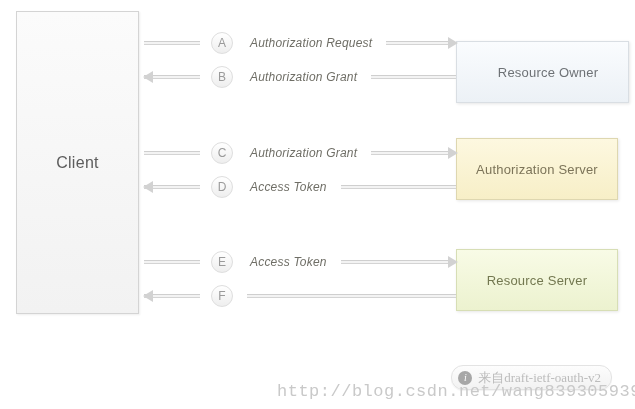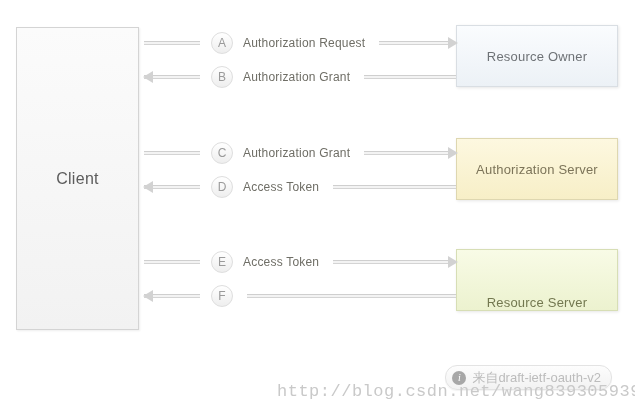--- a/index.html
+++ b/index.html
@@ -3,38 +3,38 @@
 <meta charset="utf-8">
 <style>
   html,body{margin:0;padding:0;background:#ffffff;}
   #canvas{
     position:relative;width:635px;height:409px;overflow:hidden;
     background:#ffffff;font-family:"Liberation Sans",sans-serif;
   }
 
   
   .client-box{
-    position:absolute;left:16px;top:27px;width:121px;height:301px;
+    position:absolute;left:16px;top:11px;width:121px;height:301px;
     border:1px solid #d4d4d4;
     background:linear-gradient(to bottom,#fbfbfb,#f2f2f2);
     box-shadow:1px 1px 2px rgba(0,0,0,0.07);
     display:flex;align-items:center;justify-content:center;
     font-size:16px;color:#5c5c5c;letter-spacing:0.3px;
   }
 
   
   .entity-box{
     position:absolute;left:456px;width:160px;height:60px;
     display:flex;align-items:center;justify-content:center;
     font-size:13px;box-shadow:1px 1px 3px rgba(0,0,0,0.10);
     letter-spacing:0.2px;
   }
-  #entity-0{top:25px;}
+  #entity-0{top:41px;padding-left:11px;}
   #entity-1{top:138px;align-items:center;}
-  #entity-2{top:249px;align-items:flex-end;}
+  #entity-2{top:249px;}
 
   
   .flow-row{
     position:absolute;left:144px;width:312px;height:22px;
     display:flex;align-items:center;
   }
   #row-0{top:32px;} #row-1{top:66px;}
   #row-2{top:142px;} #row-3{top:176px;}
   #row-4{top:251px;} #row-5{top:285px;}
 
@@ -59,38 +59,39 @@
   }
 
   .step-circle{
     flex:none;margin-left:11px;width:20px;height:20px;border-radius:50%;
     border:1px solid #dedede;
     background:linear-gradient(to bottom,#ffffff,#eeeeee);
     color:#9a9a9a;font-size:12px;
     display:flex;align-items:center;justify-content:center;
   }
   .flow-label{
-    margin-left:10px;font-size:12px;color:#6f6e66;white-space:nowrap;
+    margin-left:17px;font-size:12px;color:#6f6e66;white-space:nowrap;
     letter-spacing:0.2px;
+    font-style:italic;
   }
 
   
   .source-badge{
     position:absolute;right:23px;top:365px;height:23px;
     border:1px solid #e3e3e3;border-radius:12px;
     background:linear-gradient(to bottom,#fdfdfd,#f2f2f2);
     box-shadow:0 1px 1px rgba(0,0,0,0.05);
     display:flex;align-items:center;padding:0 10px 0 6px;
   }
   .info-icon{
     flex:none;width:14px;height:14px;border-radius:50%;
     background:#a7a7a7;color:#ffffff;font-size:10px;font-family:"Liberation Serif",serif;
     font-style:italic;display:flex;align-items:center;justify-content:center;
   }
-  .badge-text{margin-left:6px;font-size:13px;color:#bcbcbc;white-space:nowrap;}
+  .badge-text{margin-left:6px;font-size:13px;color:#bcbcbc;white-space:nowrap;font-family:Liberation Serif, serif;}
 
   
   .watermark{
     position:absolute;left:277px;top:382px;
     font-family:"Liberation Mono",monospace;font-size:17px;color:#c9c9c9;
     letter-spacing:0.5px;white-space:nowrap;
   }
 </style>
 </head>
 <body>

